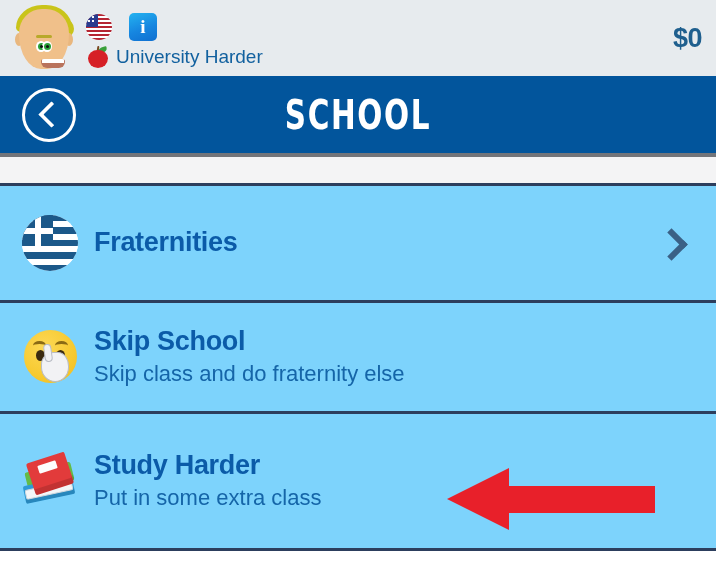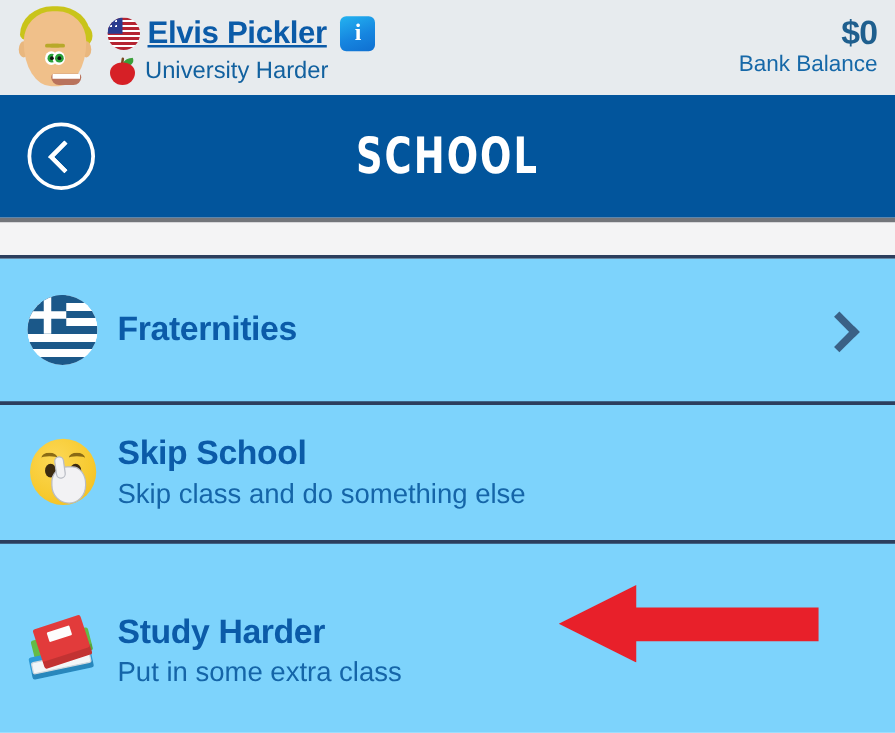--- a/index.html
+++ b/index.html
@@ -270,21 +270,21 @@
     letter-spacing: -0.5px;
   }
   .balance-label {
     font-size: 18px;
     color: #1668a8;
     line-height: 1.3;
   }
 
   
   .title-banner {
-    height: 98px;
+    height: 77px;
     background: #02559c;
     position: relative;
     display: flex;
     align-items: center;
   }
   .back-button {
     position: absolute;
     left: 22px;
     top: 50%;
     transform: translateY(-50%);
@@ -336,21 +336,21 @@
   }
   .row {
     display: flex;
     align-items: center;
     position: relative;
     box-sizing: border-box;
     padding: 0 16px 0 18px;
   }
   .row-fraternities { height: 114px; }
   .row-skip { height: 108px; }
-  .row-study { height: 172px; border-radius: 18px; }
+  .row-study { height: 134px; border-radius: 18px; }
 
   .row-icon {
     width: 64px;
     flex: 0 0 64px;
     height: 64px;
     position: relative;
     margin-right: 12px;
   }
 
   
@@ -584,36 +584,34 @@
       <div class="mouth"></div>
     </div>
   </div>
 
   <div class="profile-text">
     <div class="name-row">
       <span class="flag-emoji">
         <span class="stripes"></span>
         <span class="canton"></span>
       </span>
-      <span class="player-name">Elvis Pickler</span>
       <span class="info-badge"></span>
     </div>
     <div class="status-row">
       <span class="apple-emoji">
         <span class="leaf"></span>
         <span class="stem"></span>
         <span class="body"></span>
       </span>
       <span class="status-text">University Harder</span>
     </div>
   </div>
 
   <div class="balance-block">
     <div class="balance-amount">$0</div>
-    <div class="balance-label">Bank Balance</div>
   </div>
 </div>
 
 <div class="title-banner">
   <div class="back-button">
     <span class="back-chevron"></span>
   </div>
   <div class="banner-title">SCHOOL</div>
 </div>
 <div class="banner-underline"></div>
@@ -648,21 +646,21 @@
         <span class="sbrow-l"></span>
         <span class="sbrow-r"></span>
         <span class="seye-l"></span>
         <span class="seye-r"></span>
         <span class="smouth"></span>
       </div>
       <div class="shush-hand"></div>
     </div>
     <div class="row-text">
       <div class="row-title">Skip School</div>
-      <div class="row-sub">Skip class and do something else</div>
+      <div class="row-sub">Skip class and do fraternity else</div>
     </div>
   </div>
 
   <div class="rule"></div>
 
   <div class="row row-study">
     <div class="row-icon">
       <div class="books">
         <span class="bk bk-green"></span>
         <span class="bk bk-blue"></span>

